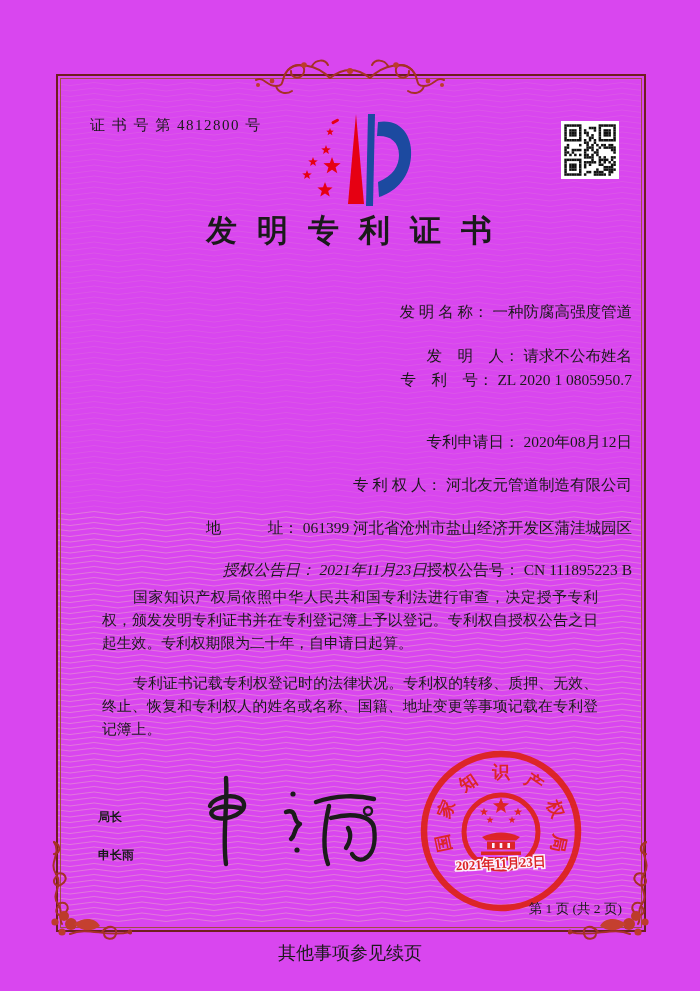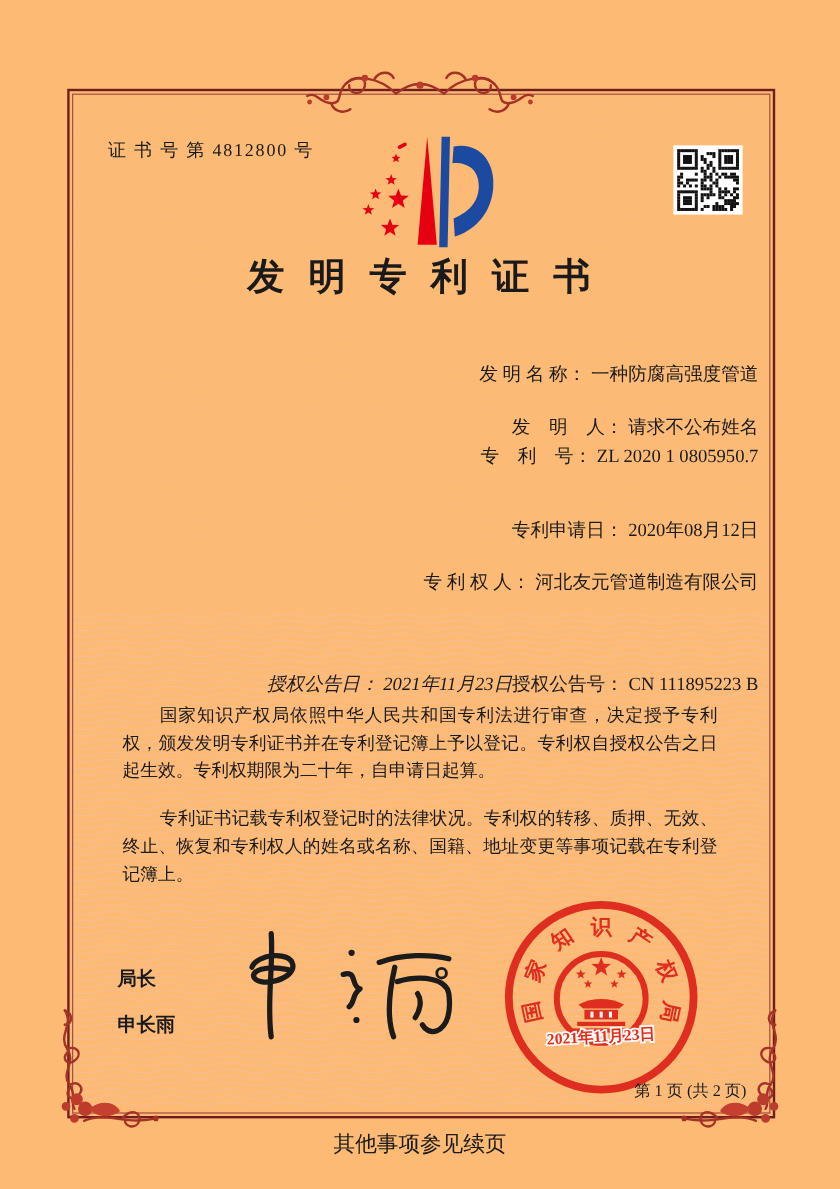--- a/index.html
+++ b/index.html
@@ -1,16 +1,16 @@
 <!DOCTYPE html>
 <html style="--border: #6f1e1e; --border-inner: #a24e44; --ornament: #a63126; --ornament-fill: #bd3b2c; --seal-red: #dd2218; --logo-red: #e60012; --logo-blue: #1c4aa0; --wave-pink: #edc3bd; --ink: #1b1b1b;"><head>
 <meta charset="utf-8">
 <style>
   html,body{margin:0;padding:0;background:#fff;}
-  .page{position:relative;width:700px;height:991px;background:#fdba74;overflow:hidden;
+  .page{position:relative;width:700px;height:991px;background:#d946ef;overflow:hidden;
         font-family:"Liberation Serif","DejaVu Serif",serif;color:#1a1a1a;}
   svg{display:block;}
   .waves{position:absolute;left:58px;top:78px;}
   .frame-outer{position:absolute;left:56px;top:74px;width:586px;height:854px;
                border:2.5px solid var(--border,#6f1e1e);}
   .frame-inner{position:absolute;inset:2px;border:1px solid var(--border-inner,#a24e44);}
   .orn-top{position:absolute;left:252px;top:52px;}
   .orn-bl{position:absolute;left:40px;top:840px;}
   .orn-br{position:absolute;left:568px;top:840px;transform:scaleX(-1);}
   .cert-no{position:absolute;left:90px;top:116px;font-size:15px;letter-spacing:1.5px;}
@@ -20,21 +20,21 @@
          font-size:31px;font-weight:700;letter-spacing:20px;text-indent:20px;}
   .row{position:absolute;left:92px;width:540px;font-size:15.5px;white-space:pre;text-align:right;}
   .row .lbl{display:inline-block;}
   .row .val{margin-left:4px;}
   .row .grp{display:inline-block;width:252px;font-style:italic;}
   .r0{top:284px}.r1{top:328px}.r2{top:352px}.r3{top:414px}
   .r4{top:457px}.r5{top:500px}.r6{top:542px}
   .paras{position:absolute;left:86px;top:570px;width:528px;font-size:14.8px;
          line-height:23.2px;text-align:justify;}
   .paras p{margin:16px;text-indent:2.1em;}
-  .officer{position:absolute;left:98px;top:798px;font-size:16px;font-weight:600;line-height:38px;}
+  .officer{position:absolute;left:98px;top:798px;font-size:12px;font-weight:600;line-height:38px;}
   .signature{position:absolute;left:196px;top:770px;}
   .seal{position:absolute;left:410px;top:740px;}
   .page-no{position:absolute;left:56px;top:900px;width:566px;text-align:right;font-size:13.5px;}
   .foot-note{position:absolute;left:0;top:941px;width:700px;text-align:center;font-size:18px;}
   .defs-hidden{position:absolute;width:0;height:0;overflow:hidden;}
 </style>
 </head>
 <body>
 
 <div class="page">
@@ -490,20 +490,23 @@
   </div>
   <div class="row r2">
     <span class="lbl">专　利　号：</span><span class="val">ZL 2020 1 0805950.7</span>
   </div>
   <div class="row r3">
     <span class="lbl">专利申请日：</span><span class="val">2020年08月12日</span>
   </div>
   <div class="row r4">
     <span class="lbl">专 利 权 人：</span><span class="val">河北友元管道制造有限公司</span>
   </div>
+  <div class="row r5">
+    <span class="lbl">地　　　址：</span><span class="val">061399 河北省沧州市盐山经济开发区蒲洼城园区</span>
+  </div>
   <div class="row r6">
     <span class="grp"><span class="lbl">授权公告日：</span><span class="val">2021年11月23日</span></span><span class="grp2"><span class="lbl">授权公告号：</span><span class="val">CN 111895223 B</span></span>
   </div>
 
   <div class="paras">
     <p>国家知识产权局依照中华人民共和国专利法进行审查，决定授予专利权，颁发发明专利证书并在专利登记簿上予以登记。专利权自授权公告之日起生效。专利权期限为二十年，自申请日起算。</p>
     <p>专利证书记载专利权登记时的法律状况。专利权的转移、质押、无效、终止、恢复和专利权人的姓名或名称、国籍、地址变更等事项记载在专利登记簿上。</p>
   </div>
 
   <div class="officer">

